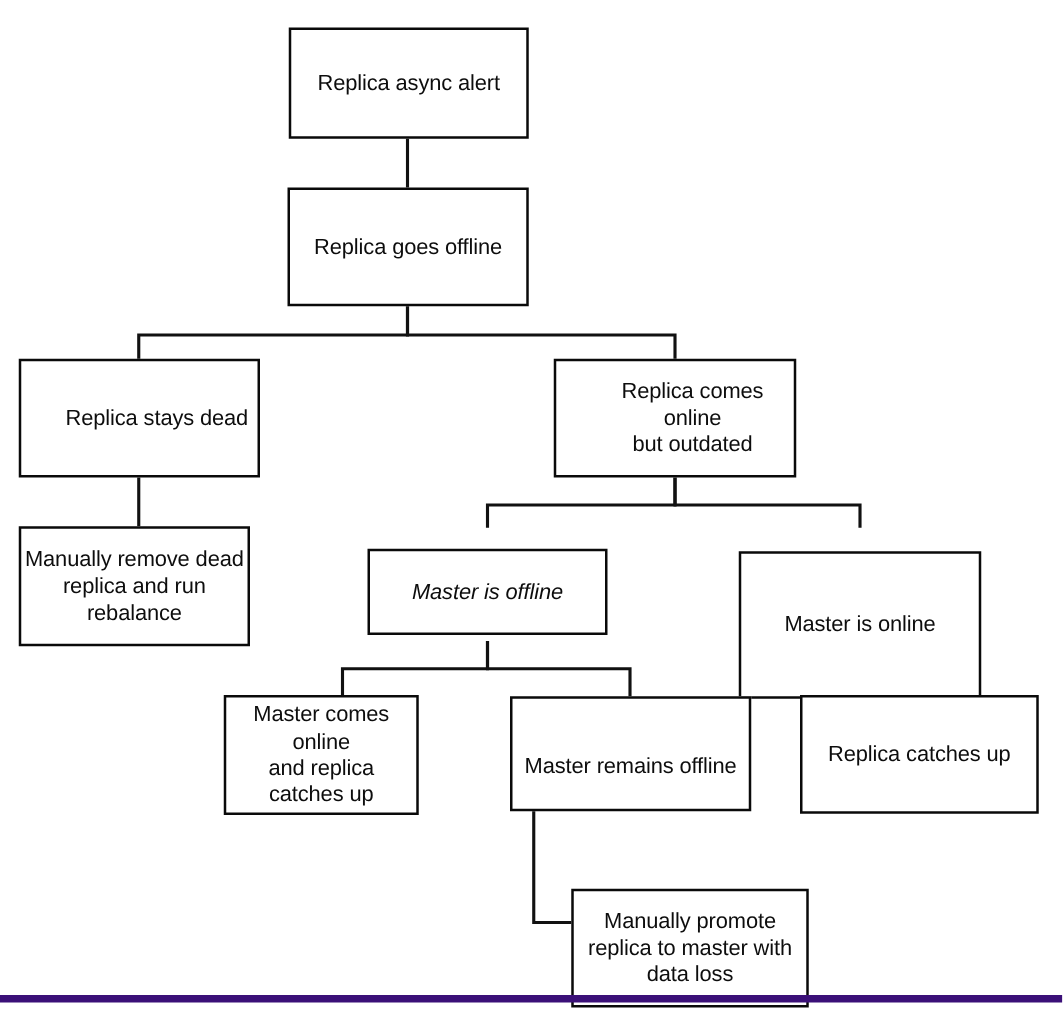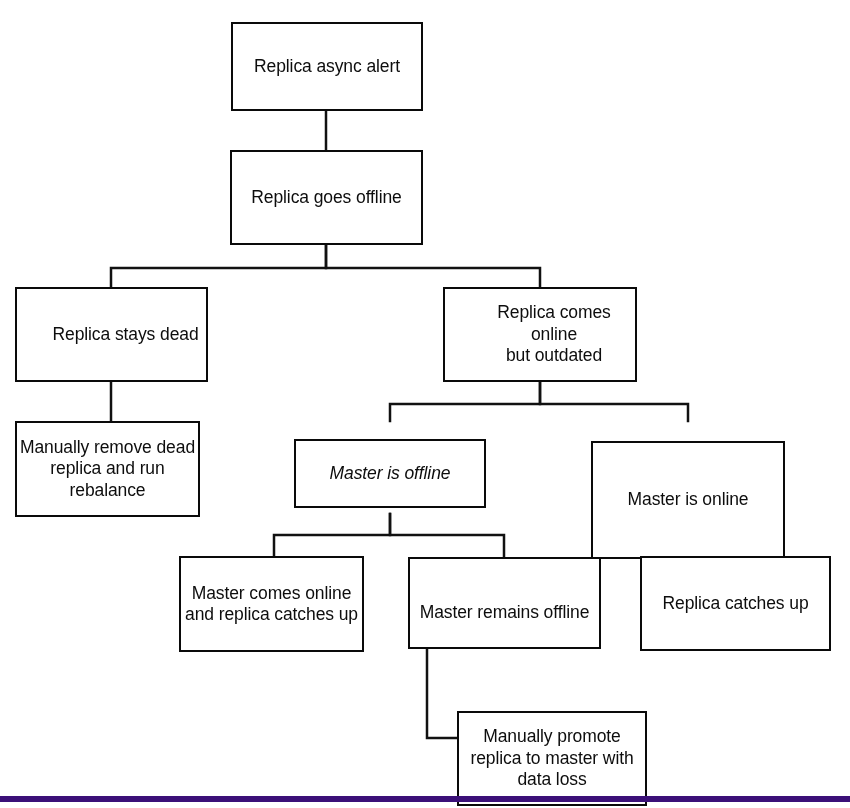--- a/index.html
+++ b/index.html
@@ -91,21 +91,21 @@
         <span class="node-label" style="color: rgb(13, 13, 13);">Manually remove dead
 replica and run
 rebalance</span>
       </div>
       <div class="node" style="left: 294px; top: 439px; width: 192px; height: 69px; border-color: rgb(10, 10, 10); font-style: italic;">
         <span class="node-label" style="color: rgb(13, 13, 13);">Master is offline</span>
       </div>
       <div class="node" style="left: 591px; top: 421px; width: 194px; height: 118px; border-color: rgb(10, 10, 10); margin-top: 20px;">
         <span class="node-label" style="color: rgb(13, 13, 13);">Master is online</span>
       </div>
-      <div class="node" style="left: 179px; top: 556px; width: 185px; height: 96px; border-color: rgb(10, 10, 10);">
+      <div class="node" style="left: 179px; top: 556px; width: 156px; height: 96px; border-color: rgb(10, 10, 10);">
         <span class="node-label" style="color: rgb(13, 13, 13);">Master comes online
 and replica catches up</span>
       </div>
       <div class="node" style="left: 408px; top: 557px; width: 193px; height: 92px; border-color: rgb(10, 10, 10);">
         <span class="node-label" style="color: rgb(13, 13, 13); margin-top: 20px;">Master remains offline</span>
       </div>
       <div class="node" style="left: 640px; top: 556px; width: 191px; height: 95px; border-color: rgb(10, 10, 10);">
         <span class="node-label" style="color: rgb(13, 13, 13);">Replica catches up</span>
       </div>
       <div class="node" style="left: 457px; top: 691px; width: 190px; height: 95px; border-color: rgb(10, 10, 10); margin-top: 20px;">

